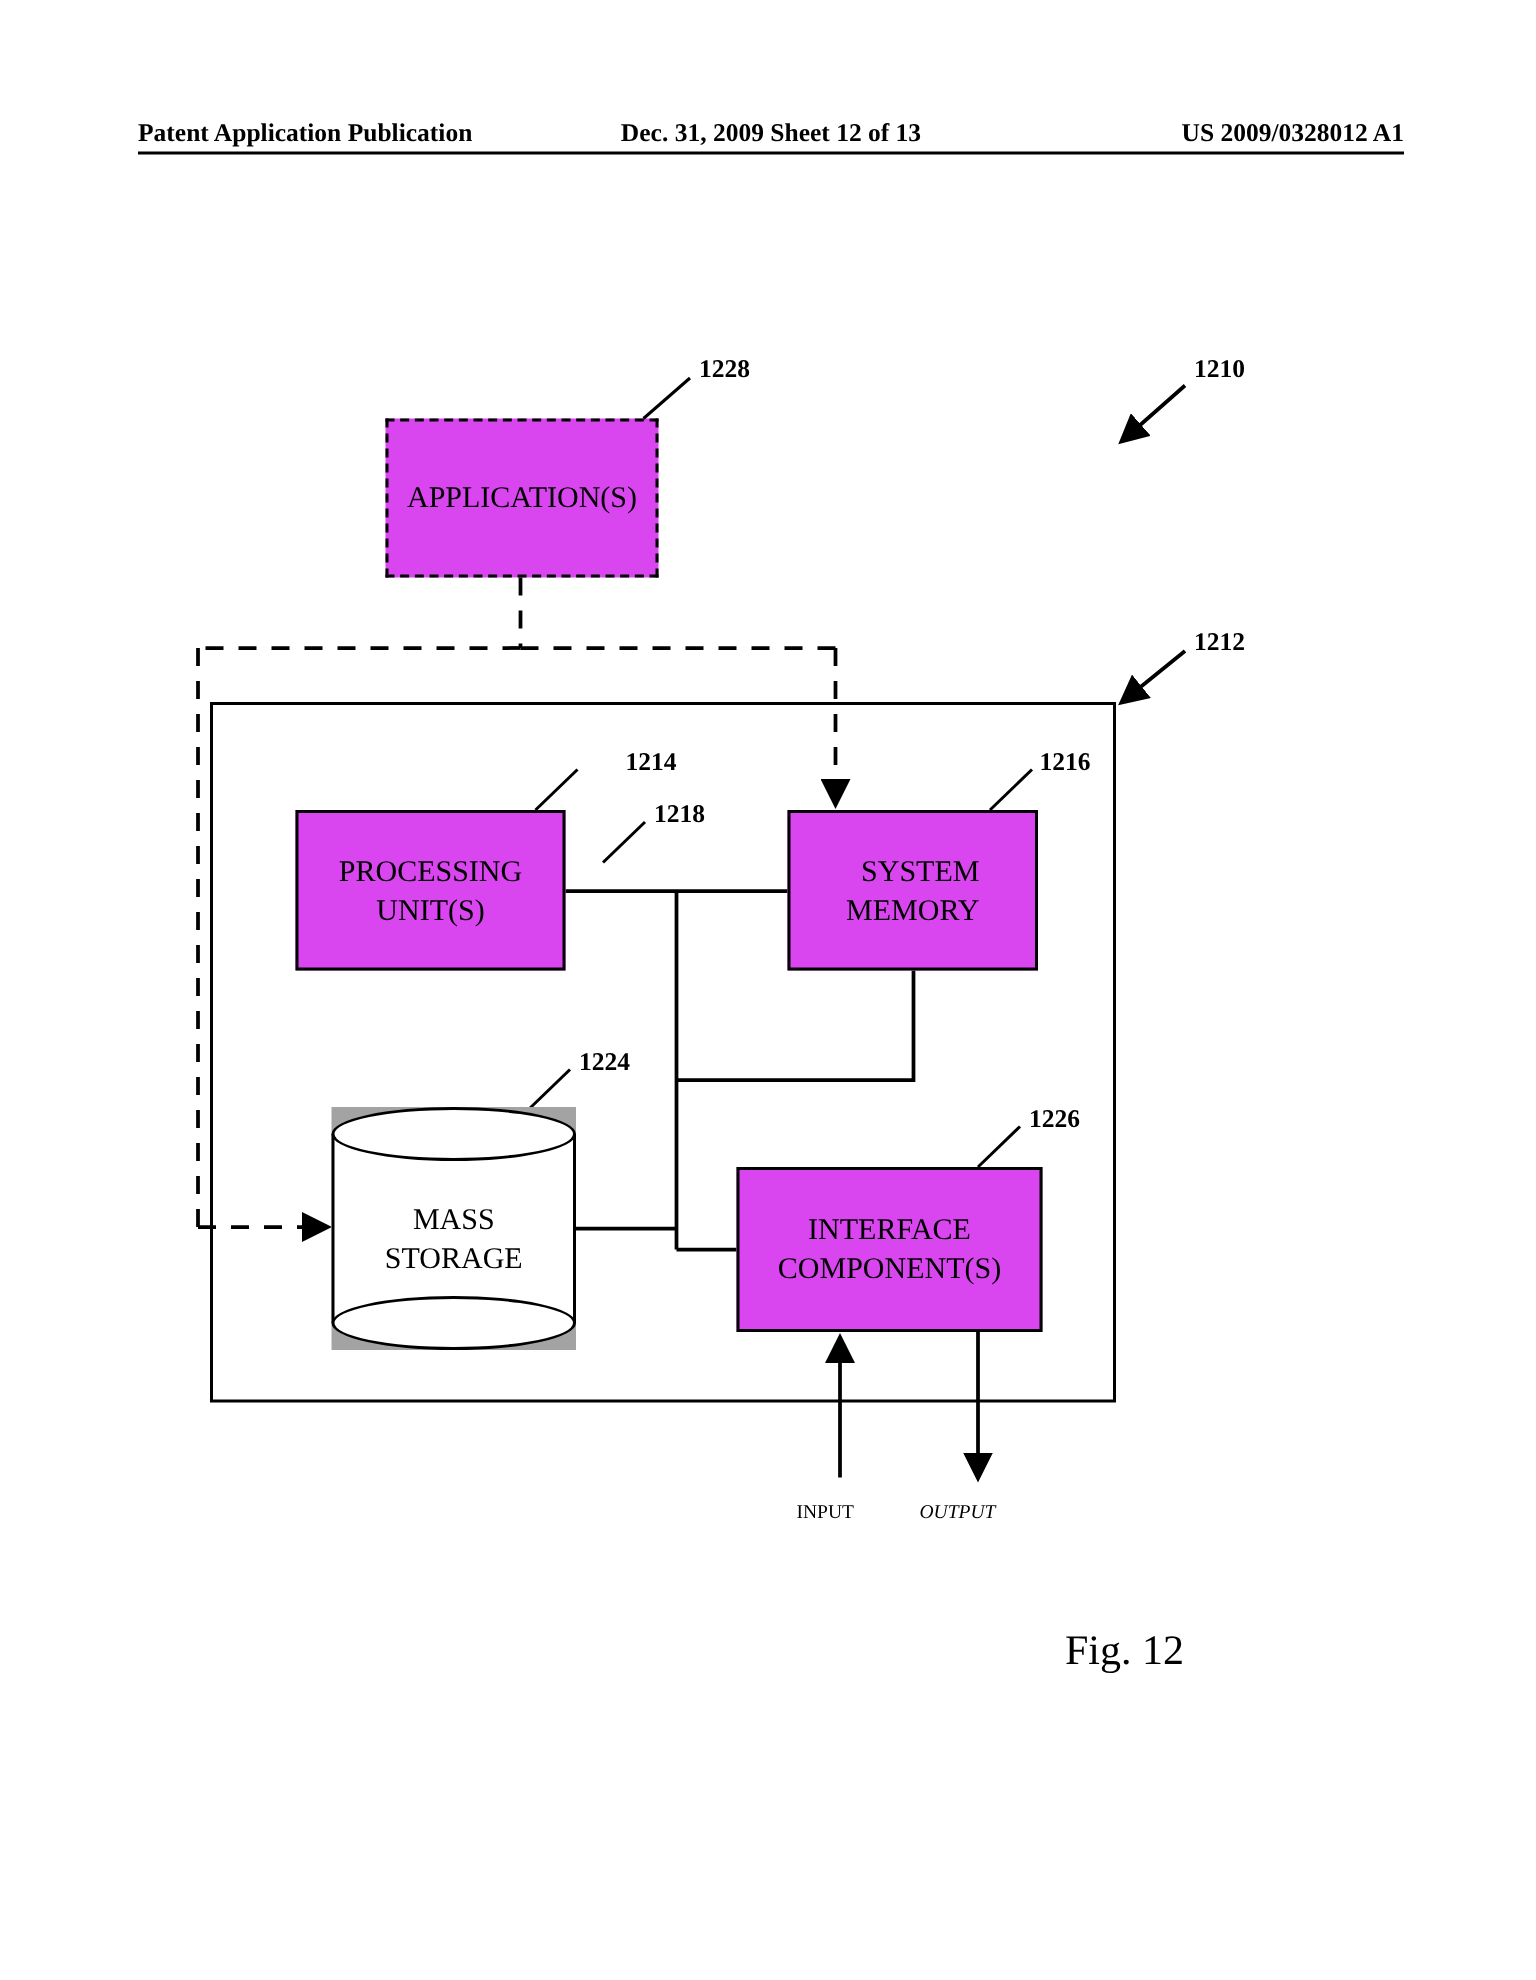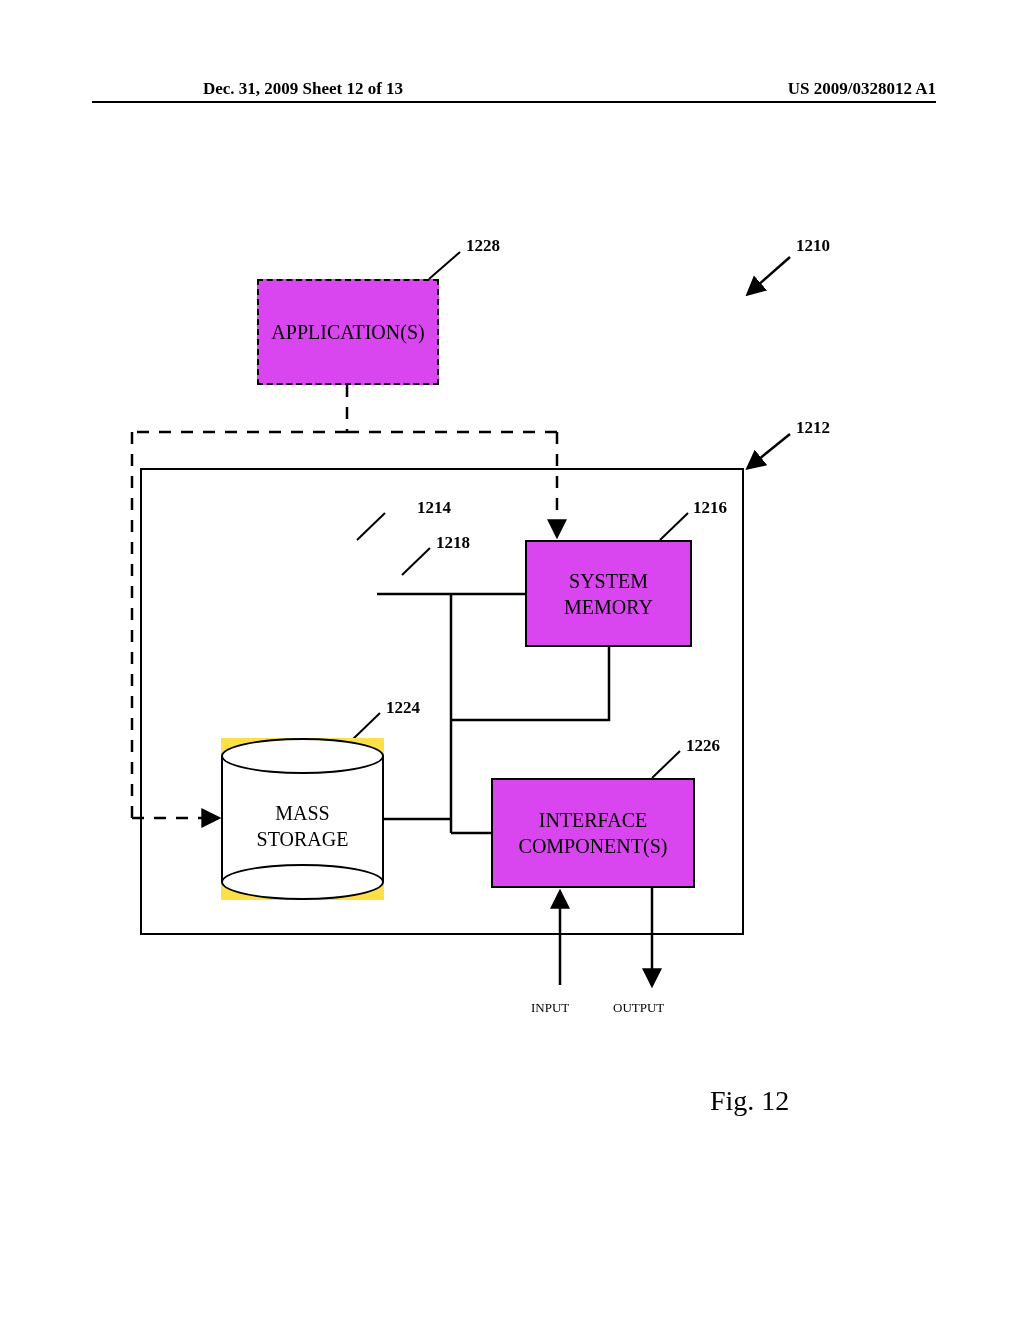--- a/index.html
+++ b/index.html
@@ -56,21 +56,21 @@
     font-size: 13px;
   }
   .figcap {
     position: absolute;
     font-weight: normal;
     font-size: 28px;
   }
   
   .cyl {
     position: absolute;
-    background: #fde047;
+    background: #a3a3a3;
   }
   .cyl .body {
     position: absolute;
     left: 0; right: 0;
     border-left: 2.5px solid #000;
     border-right: 2.5px solid #000;
     background: #fff;
   }
   .cyl .top, .cyl .bot {
     position: absolute;
@@ -91,36 +91,41 @@
     left: 0; top: 0;
     width: 1024px;
     height: 1320px;
     pointer-events: none;
   }
 </style>
 </head>
 <body>
 
 <div class="header">
+  <span class="left">Patent Application Publication</span>
   <span class="mid">Dec. 31, 2009  Sheet 12 of 13</span>
   <span class="right">US 2009/0328012 A1</span>
 </div>
 
 <div class="diagram">
 
   <div class="box dashed" style="left:257px; top:279px; width:182px; height:106px;">
     <span>APPLICATION(S)</span>
   </div>
 
   <div class="box" style="left:140px; top:468px; width:604px; height:467px; background:transparent; z-index:0;">
   </div>
 
+  <div class="box" style="left:197px; top:540px; width:180px; height:107px; z-index:2;">
+    <span style="white-space:pre-line;">PROCESSING
+UNIT(S)</span>
+  </div>
 
   <div class="box" style="left:525px; top:540px; width:167px; height:107px; z-index:2;">
-    <span style="white-space:pre-line;">SYSTEM
+    <span style="white-space:pre-line;text-align:right;">SYSTEM
 MEMORY</span>
   </div>
 
   <div class="box" style="left:491px; top:778px; width:204px; height:110px; z-index:2;">
     <span style="white-space:pre-line;">INTERFACE
 COMPONENT(S)</span>
   </div>
 
   <div class="cyl" style="left:221px; top:738px; width:163px; height:162px; z-index:2;">
     <div class="body" style="top:18px; bottom:18px;"></div>
@@ -184,17 +189,17 @@
   <div class="ref" style="left:466px; top:236px;">1228</div>
   <div class="ref" style="left:796px; top:236px;">1210</div>
   <div class="ref" style="left:796px; top:418px;">1212</div>
   <div class="ref" style="left:390px; top:498px;margin-left:27px;">1214</div>
   <div class="ref" style="left:693px; top:498px;">1216</div>
   <div class="ref" style="left:436px; top:533px;">1218</div>
   <div class="ref" style="left:386px; top:698px;">1224</div>
   <div class="ref" style="left:686px; top:736px;">1226</div>
 
   <div class="lbl" style="left:531px; top:1000px;">INPUT</div>
-  <div class="lbl" style="left:613px; top:1000px;">OUTPUT</div>
+  <div class="lbl" style="left:613px; top:1000px;font-style:italic;">OUTPUT</div>
 
   <div class="figcap" style="left:710px; top:1085px;">Fig. 12</div>
 
 </div>
 
 </body></html>

